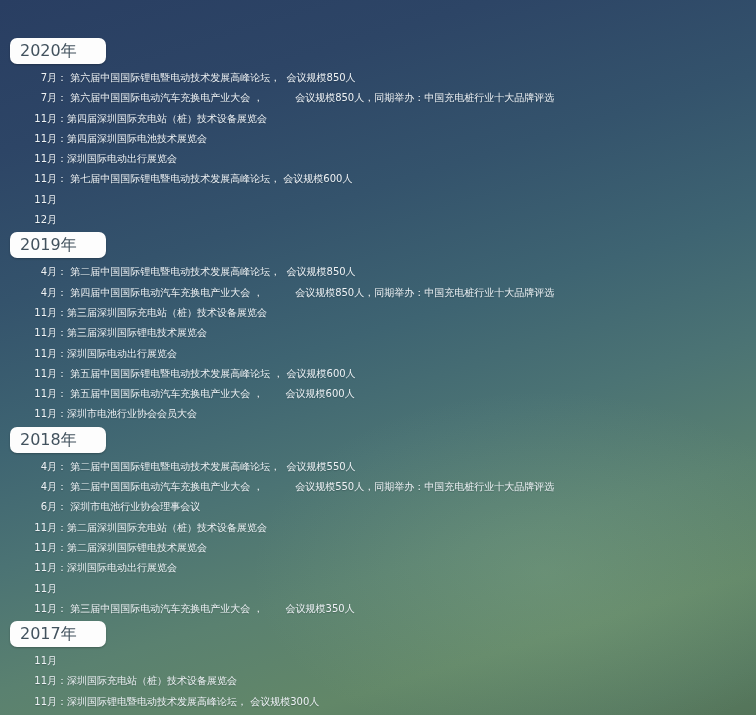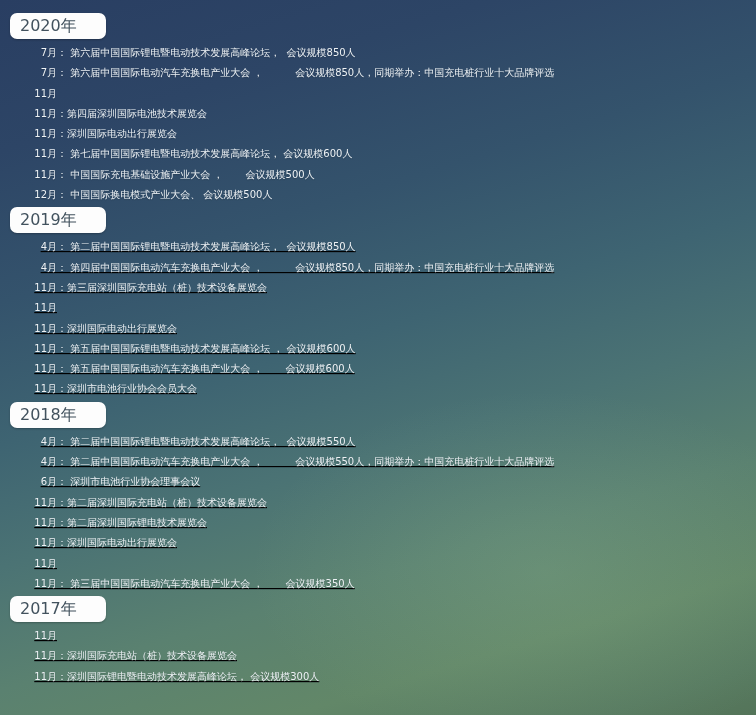--- a/index.html
+++ b/index.html
@@ -18,24 +18,24 @@
         #4b7374 60%,
         #5a8170 73%,
         #628768 85%,
         #587b61 95%,
         #547459 100%);
   }
   .page {
     box-sizing: border-box;
     width: 756px;
     height: 574px;
-    margin-top: 13px;
+    padding-top: 38px;
   }
   .year-section { margin: 0; }
-  .year-section + .year-section { margin-top: 2px; text-decoration: underline; }
+  .year-section + .year-section { margin-top: 2px; }
   .badge-line { margin: 0 0 2px 10px; height: 28px; }
   .year-badge {
     display: inline-block;
     box-sizing: border-box;
     min-width: 96px;
     background: #fdfdfd;
     color: #42525e;
     font-size: 16px;
     line-height: 24px;
     padding: 1px 12px 1px 10px;
@@ -76,139 +76,139 @@
     <ul class="event-list">
   <li class="event-row">
     <span class="event-month">7月</span><span class="event-text">： 第六届中国国际锂电暨电动技术发展高峰论坛，  会议规模850人</span>
   </li>
 
   <li class="event-row">
     <span class="event-month">7月</span><span class="event-text">： 第六届中国国际电动汽车充换电产业大会 ，          会议规模850人，同期举办：中国充电桩行业十大品牌评选</span>
   </li>
 
   <li class="event-row">
+    <span class="event-month">11月</span><span class="event-text">：第四届深圳国际充电站（桩）技术设备展览会</span>
+  </li>
+
+  <li class="event-row">
+    <span class="event-month">11月</span><span class="event-text">：第四届深圳国际电池技术展览会</span>
+  </li>
+
+  <li class="event-row">
+    <span class="event-month">11月</span><span class="event-text">：深圳国际电动出行展览会</span>
+  </li>
+
+  <li class="event-row">
+    <span class="event-month">11月</span><span class="event-text">： 第七届中国国际锂电暨电动技术发展高峰论坛， 会议规模600人</span>
+  </li>
+
+  <li class="event-row">
     <span class="event-month">11月</span>
   </li>
 
   <li class="event-row">
-    <span class="event-month">11月</span><span class="event-text">：第四届深圳国际电池技术展览会</span>
+    <span class="event-month">12月</span>
+  </li>
+</ul>
+  </section>
+
+  <section class="year-section">
+    <div class="badge-line">
+      <span class="year-badge">
+        <span class="year-label">2019年</span>
+      </span>
+    </div>
+    <ul class="event-list">
+  <li class="event-row">
+    <span class="event-month">4月</span><span class="event-text">： 第二届中国国际锂电暨电动技术发展高峰论坛，  会议规模850人</span>
+  </li>
+
+  <li class="event-row">
+    <span class="event-month">4月</span><span class="event-text">： 第四届中国国际电动汽车充换电产业大会 ，          会议规模850人，同期举办：中国充电桩行业十大品牌评选</span>
+  </li>
+
+  <li class="event-row">
+    <span class="event-month">11月</span><span class="event-text">：第三届深圳国际充电站（桩）技术设备展览会</span>
+  </li>
+
+  <li class="event-row">
+    <span class="event-month">11月</span><span class="event-text">：第三届深圳国际锂电技术展览会</span>
   </li>
 
   <li class="event-row">
     <span class="event-month">11月</span><span class="event-text">：深圳国际电动出行展览会</span>
   </li>
 
   <li class="event-row">
-    <span class="event-month">11月</span><span class="event-text">： 第七届中国国际锂电暨电动技术发展高峰论坛， 会议规模600人</span>
-  </li>
-
-  <li class="event-row">
-    <span class="event-month">11月</span><span class="event-text">： 中国国际充电基础设施产业大会 ，       会议规模500人</span>
-  </li>
-
-  <li class="event-row">
-    <span class="event-month">12月</span><span class="event-text">： 中国国际换电模式产业大会、 会议规模500人</span>
-  </li>
-</ul>
-  </section>
-
-  <section class="year-section">
-    <div class="badge-line">
-      <span class="year-badge">
-        <span class="year-label">2019年</span>
-      </span>
-    </div>
-    <ul class="event-list">
-  <li class="event-row">
-    <span class="event-month">4月</span><span class="event-text">： 第二届中国国际锂电暨电动技术发展高峰论坛，  会议规模850人</span>
-  </li>
-
-  <li class="event-row">
-    <span class="event-month">4月</span><span class="event-text">： 第四届中国国际电动汽车充换电产业大会 ，          会议规模850人，同期举办：中国充电桩行业十大品牌评选</span>
-  </li>
-
-  <li class="event-row">
-    <span class="event-month">11月</span><span class="event-text">：第三届深圳国际充电站（桩）技术设备展览会</span>
+    <span class="event-month">11月</span><span class="event-text">： 第五届中国国际锂电暨电动技术发展高峰论坛 ， 会议规模600人</span>
+  </li>
+
+  <li class="event-row">
+    <span class="event-month">11月</span><span class="event-text">： 第五届中国国际电动汽车充换电产业大会 ，       会议规模600人</span>
+  </li>
+
+  <li class="event-row">
+    <span class="event-month">11月</span><span class="event-text">：深圳市电池行业协会会员大会</span>
+  </li>
+</ul>
+  </section>
+
+  <section class="year-section">
+    <div class="badge-line">
+      <span class="year-badge">
+        <span class="year-label">2018年</span>
+      </span>
+    </div>
+    <ul class="event-list">
+  <li class="event-row">
+    <span class="event-month">4月</span><span class="event-text">： 第二届中国国际锂电暨电动技术发展高峰论坛，  会议规模550人</span>
+  </li>
+
+  <li class="event-row">
+    <span class="event-month">4月</span><span class="event-text">： 第二届中国国际电动汽车充换电产业大会 ，          会议规模550人，同期举办：中国充电桩行业十大品牌评选</span>
+  </li>
+
+  <li class="event-row">
+    <span class="event-month">6月</span><span class="event-text">： 深圳市电池行业协会理事会议</span>
+  </li>
+
+  <li class="event-row">
+    <span class="event-month">11月</span><span class="event-text">：第二届深圳国际充电站（桩）技术设备展览会</span>
+  </li>
+
+  <li class="event-row">
+    <span class="event-month">11月</span><span class="event-text">：第二届深圳国际锂电技术展览会</span>
+  </li>
+
+  <li class="event-row">
+    <span class="event-month">11月</span><span class="event-text">：深圳国际电动出行展览会</span>
   </li>
 
   <li class="event-row">
     <span class="event-month">11月</span>
   </li>
 
   <li class="event-row">
-    <span class="event-month">11月</span><span class="event-text">：深圳国际电动出行展览会</span>
-  </li>
-
-  <li class="event-row">
-    <span class="event-month">11月</span><span class="event-text">： 第五届中国国际锂电暨电动技术发展高峰论坛 ， 会议规模600人</span>
-  </li>
-
-  <li class="event-row">
-    <span class="event-month">11月</span><span class="event-text">： 第五届中国国际电动汽车充换电产业大会 ，       会议规模600人</span>
-  </li>
-
-  <li class="event-row">
-    <span class="event-month">11月</span><span class="event-text">：深圳市电池行业协会会员大会</span>
-  </li>
-</ul>
-  </section>
-
-  <section class="year-section">
-    <div class="badge-line">
-      <span class="year-badge">
-        <span class="year-label">2018年</span>
-      </span>
-    </div>
-    <ul class="event-list">
-  <li class="event-row">
-    <span class="event-month">4月</span><span class="event-text">： 第二届中国国际锂电暨电动技术发展高峰论坛，  会议规模550人</span>
-  </li>
-
-  <li class="event-row">
-    <span class="event-month">4月</span><span class="event-text">： 第二届中国国际电动汽车充换电产业大会 ，          会议规模550人，同期举办：中国充电桩行业十大品牌评选</span>
-  </li>
-
-  <li class="event-row">
-    <span class="event-month">6月</span><span class="event-text">： 深圳市电池行业协会理事会议</span>
-  </li>
-
-  <li class="event-row">
-    <span class="event-month">11月</span><span class="event-text">：第二届深圳国际充电站（桩）技术设备展览会</span>
-  </li>
-
-  <li class="event-row">
-    <span class="event-month">11月</span><span class="event-text">：第二届深圳国际锂电技术展览会</span>
-  </li>
-
-  <li class="event-row">
-    <span class="event-month">11月</span><span class="event-text">：深圳国际电动出行展览会</span>
-  </li>
-
+    <span class="event-month">11月</span><span class="event-text">： 第三届中国国际电动汽车充换电产业大会 ，       会议规模350人</span>
+  </li>
+</ul>
+  </section>
+
+  <section class="year-section">
+    <div class="badge-line">
+      <span class="year-badge">
+        <span class="year-label">2017年</span>
+      </span>
+    </div>
+    <ul class="event-list">
   <li class="event-row">
     <span class="event-month">11月</span>
   </li>
 
   <li class="event-row">
-    <span class="event-month">11月</span><span class="event-text">： 第三届中国国际电动汽车充换电产业大会 ，       会议规模350人</span>
-  </li>
-</ul>
-  </section>
-
-  <section class="year-section">
-    <div class="badge-line">
-      <span class="year-badge">
-        <span class="year-label">2017年</span>
-      </span>
-    </div>
-    <ul class="event-list">
-  <li class="event-row">
-    <span class="event-month">11月</span>
-  </li>
-
-  <li class="event-row">
     <span class="event-month">11月</span><span class="event-text">：深圳国际充电站（桩）技术设备展览会</span>
   </li>
 
   <li class="event-row">
     <span class="event-month">11月</span><span class="event-text">：深圳国际锂电暨电动技术发展高峰论坛， 会议规模300人</span>
   </li>
 </ul>
   </section>
 </div>
 

